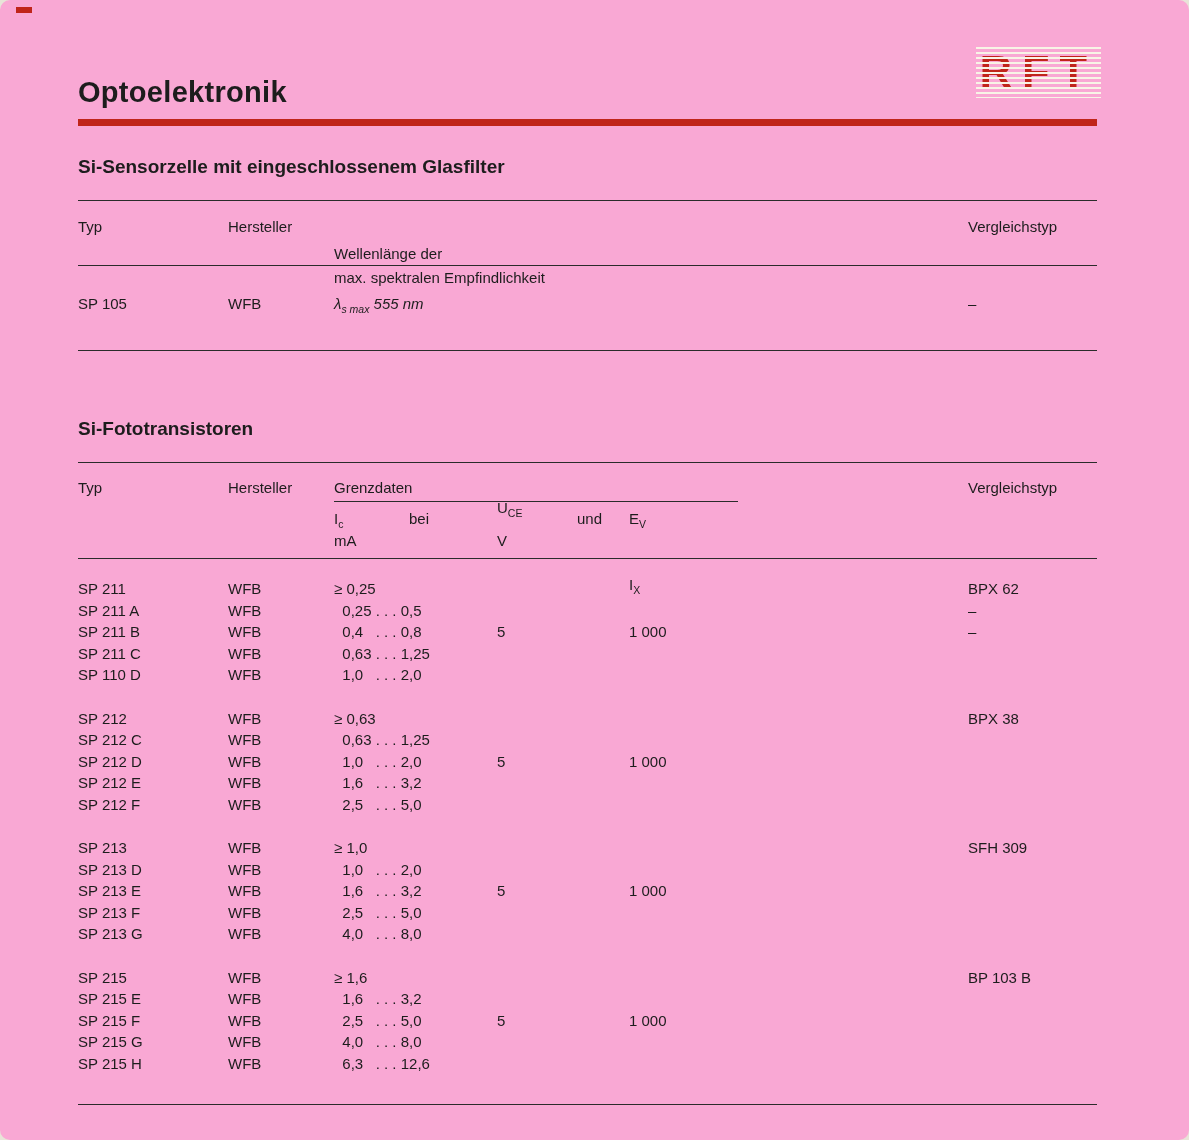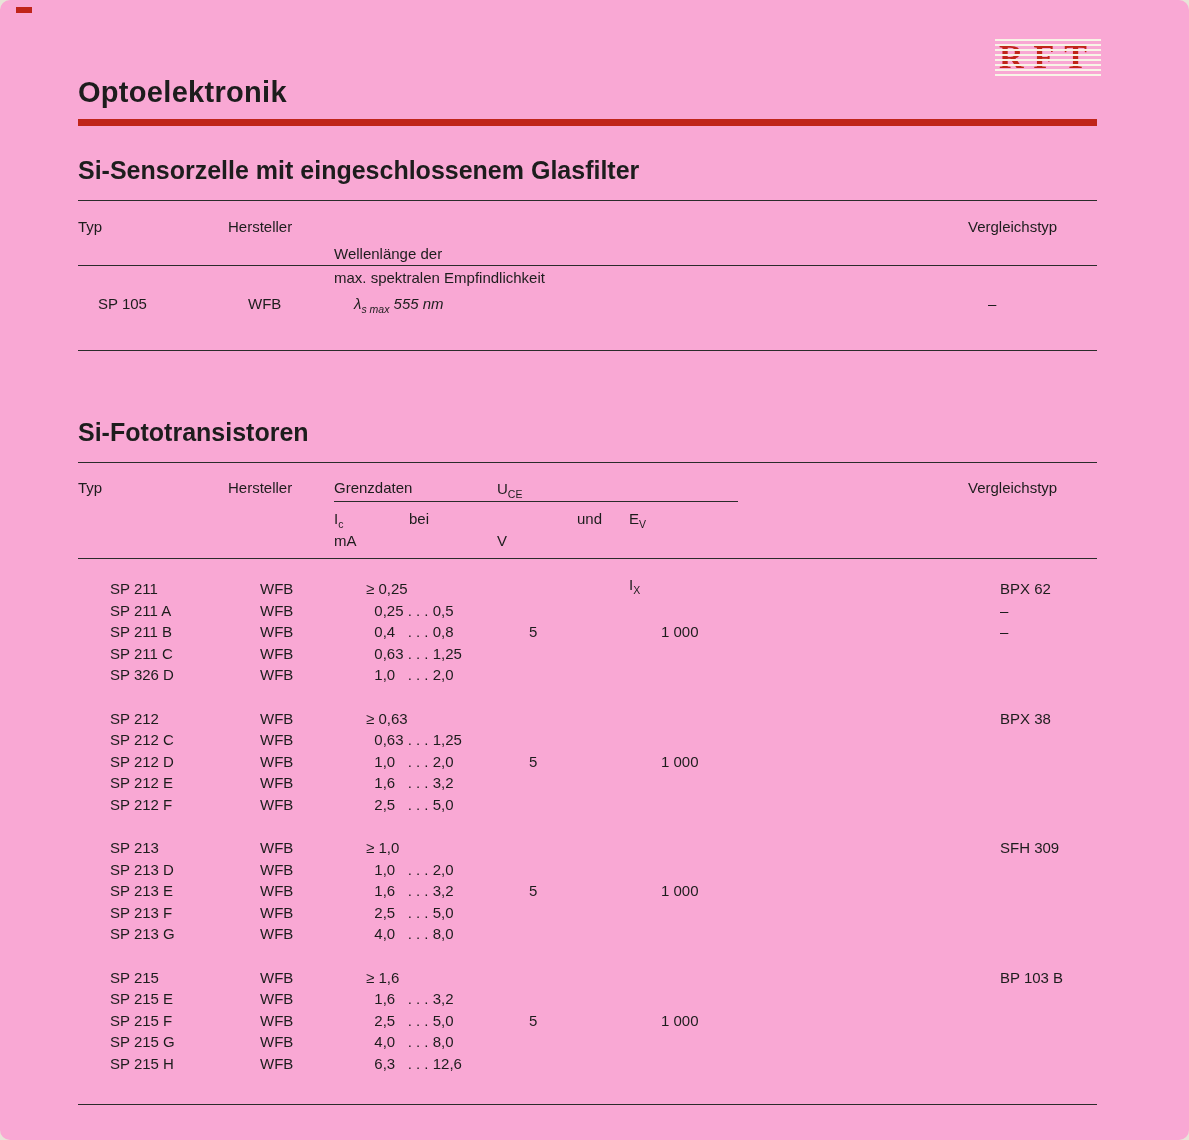--- a/index.html
+++ b/index.html
@@ -14,49 +14,49 @@
   }
   .abs { position:absolute; }
   .content-left { left:78px; }
   .rule-red { background:#c0251a; height:7px; width:1019px; }
   .hline { background:#2b2b2b; height:1px; width:1019px; }
 
   #main-title {
     font-size:29px; font-weight:bold; letter-spacing:0.3px;
   }
   .section-heading {
-    font-size:25px; font-weight:bold;
+    font-size:19px; font-weight:bold;
   }
   .col-header { font-size:15px; }
-  .cell-text { font-size:15px;margin-left:20px; }
+  .cell-text { font-size:15px; }
   sub { font-size:10.5px; }
 
   
   #rft-logo {
-    position:absolute; right:88px; top:36px;
-    font-size:34px; font-weight:900;
+    position:absolute; right:88px; top:44px;
+    font-size:45px; font-weight:900;
     color:#c0251a; letter-spacing:10px;
-    font-family:Liberation Serif, serif;
+    font-family:Liberation Sans, sans-serif;
     padding:2px 4px 0 4px;
   }
   #rft-logo::after {
     content:""; position:absolute; inset:0;
     background:repeating-linear-gradient(to bottom,
       rgba(248,244,230,0) 0px, rgba(248,244,230,0) 3px,
       #f8f4e6 3px, #f8f4e6 5px);
     pointer-events:none;
   }
 
   
   .hdr2 { line-height:24px;margin-top:24px; }
 
   
   #transistor-rows { position:absolute; top:580px; left:78px; width:1019px; }
   .row-group { margin-bottom:22px; }
-  .trow { position:relative; height:21.5px;margin-left:32px; }
+  .trow { position:relative; height:21.5px; }
   .cell { position:absolute; top:0; white-space:pre; font-size:15px; }
   .cell.typ { left:0; }
   .cell.hersteller { left:150px; }
   .cell.ic { left:256px; }
   .cell.uce { left:419px; }
   .cell.ev { left:551px; }
   .cell.vgl { left:890px; }
 
   .artifact-red { background:#c0251a; }
 </style>
@@ -104,21 +104,21 @@
   <div class="abs col-header" style="left:228px; top:479px;">Hersteller</div>
   <div class="abs col-header" style="left:334px; top:479px;">Grenzdaten</div>
   <div class="abs col-header" style="left:968px; top:479px;">Vergleichstyp</div>
 
   <div class="abs hline" style="left:334px; top:501px; width:404px;"></div>
 
   <div class="abs col-header" style="left:334px; top:510px;">
     <span>I</span><sub>c</sub>
   </div>
   <div class="abs col-header" style="left:409px; top:510px;">bei</div>
-  <div class="abs col-header" style="left:497px; top:480px;">
+  <div class="abs col-header" style="left:497px; top:499px;">
     <span>U</span><sub>CE</sub>
   </div>
   <div class="abs col-header" style="left:577px; top:510px;">und</div>
   <div class="abs col-header" style="left:629px; top:510px;">
     <span>E</span><sub>V</sub>
   </div>
 
   <div class="abs col-header" style="left:334px; top:532px;">mA</div>
   <div class="abs col-header" style="left:497px; top:532px;">V</div>
   <div class="abs col-header" style="left:629px; top:532px;margin-top:44px;">
@@ -155,21 +155,21 @@
         </div>
         <div class="trow">
           <span class="cell typ">SP 211 C</span>
           <span class="cell hersteller">WFB</span>
           <span class="cell ic">  0,63 . . . 1,25</span>
           <span class="cell uce"></span>
           <span class="cell ev"></span>
           <span class="cell vgl"></span>
         </div>
         <div class="trow">
-          <span class="cell typ">SP 326 D</span>
+          <span class="cell typ">SP 110 D</span>
           <span class="cell hersteller">WFB</span>
           <span class="cell ic">  1,0   . . . 2,0</span>
           <span class="cell uce"></span>
           <span class="cell ev"></span>
           <span class="cell vgl"></span>
         </div>
       </div>
       <div class="row-group">
         <div class="trow">
           <span class="cell typ">SP 212</span>

